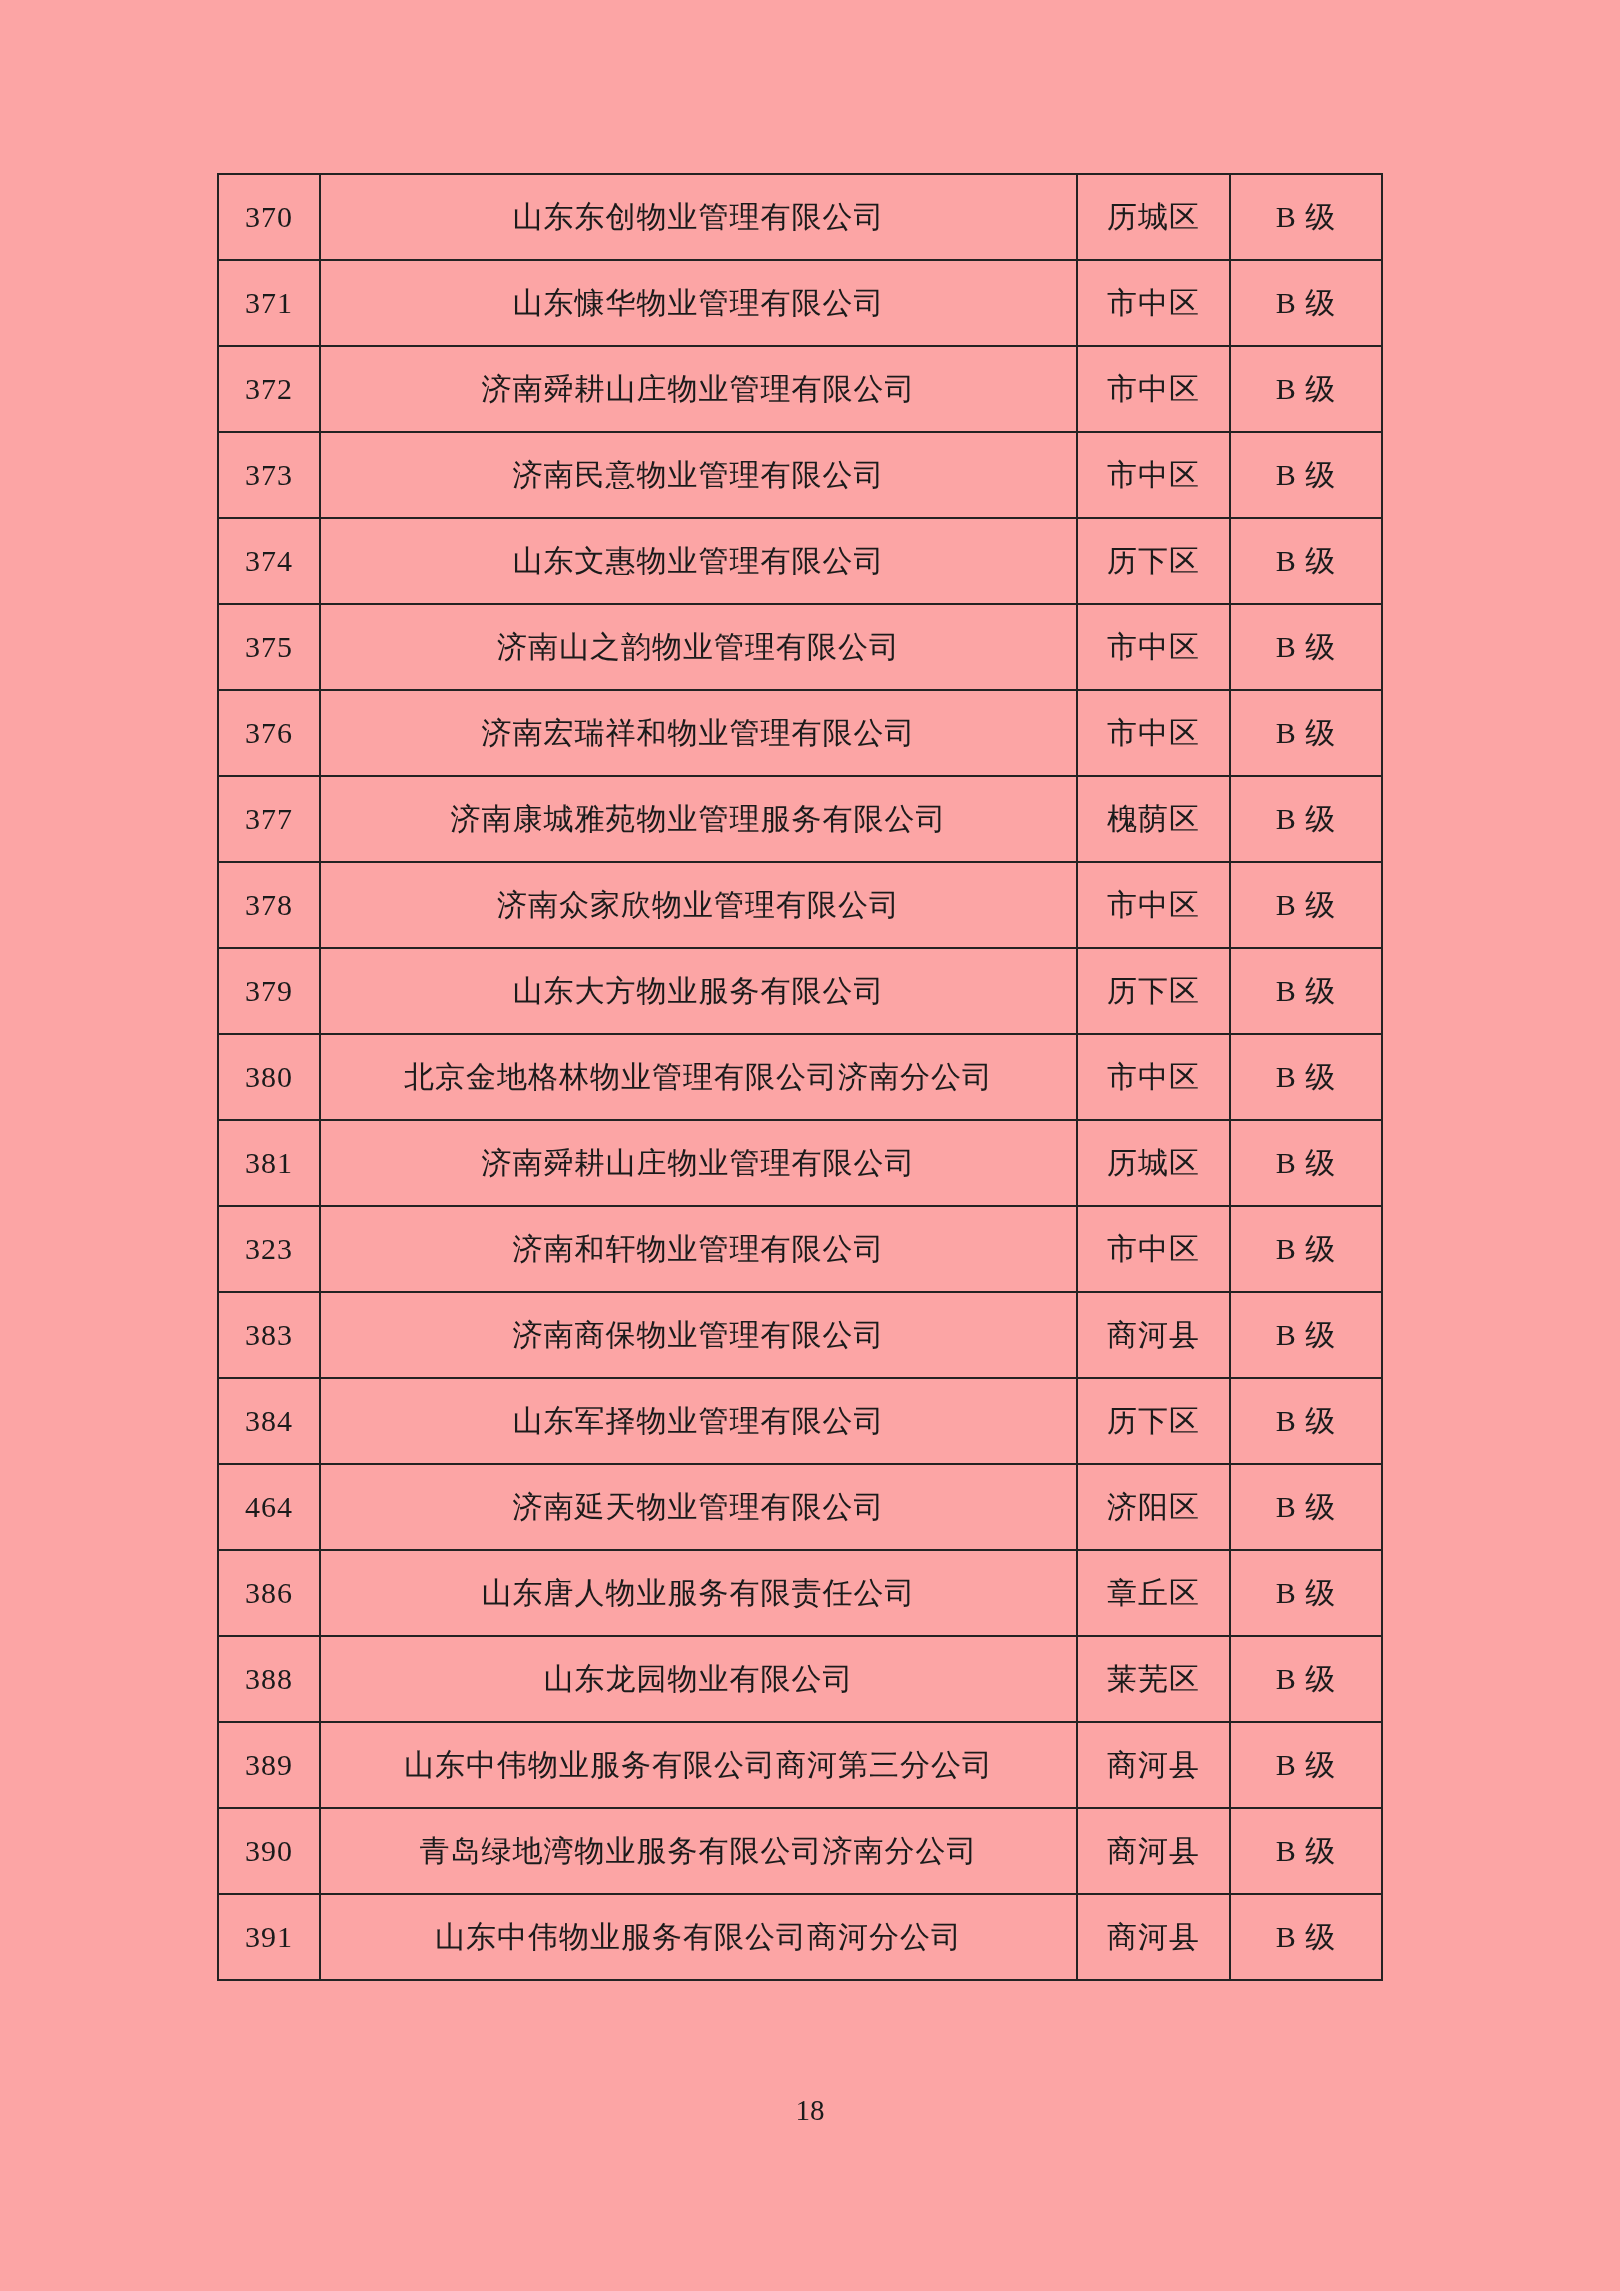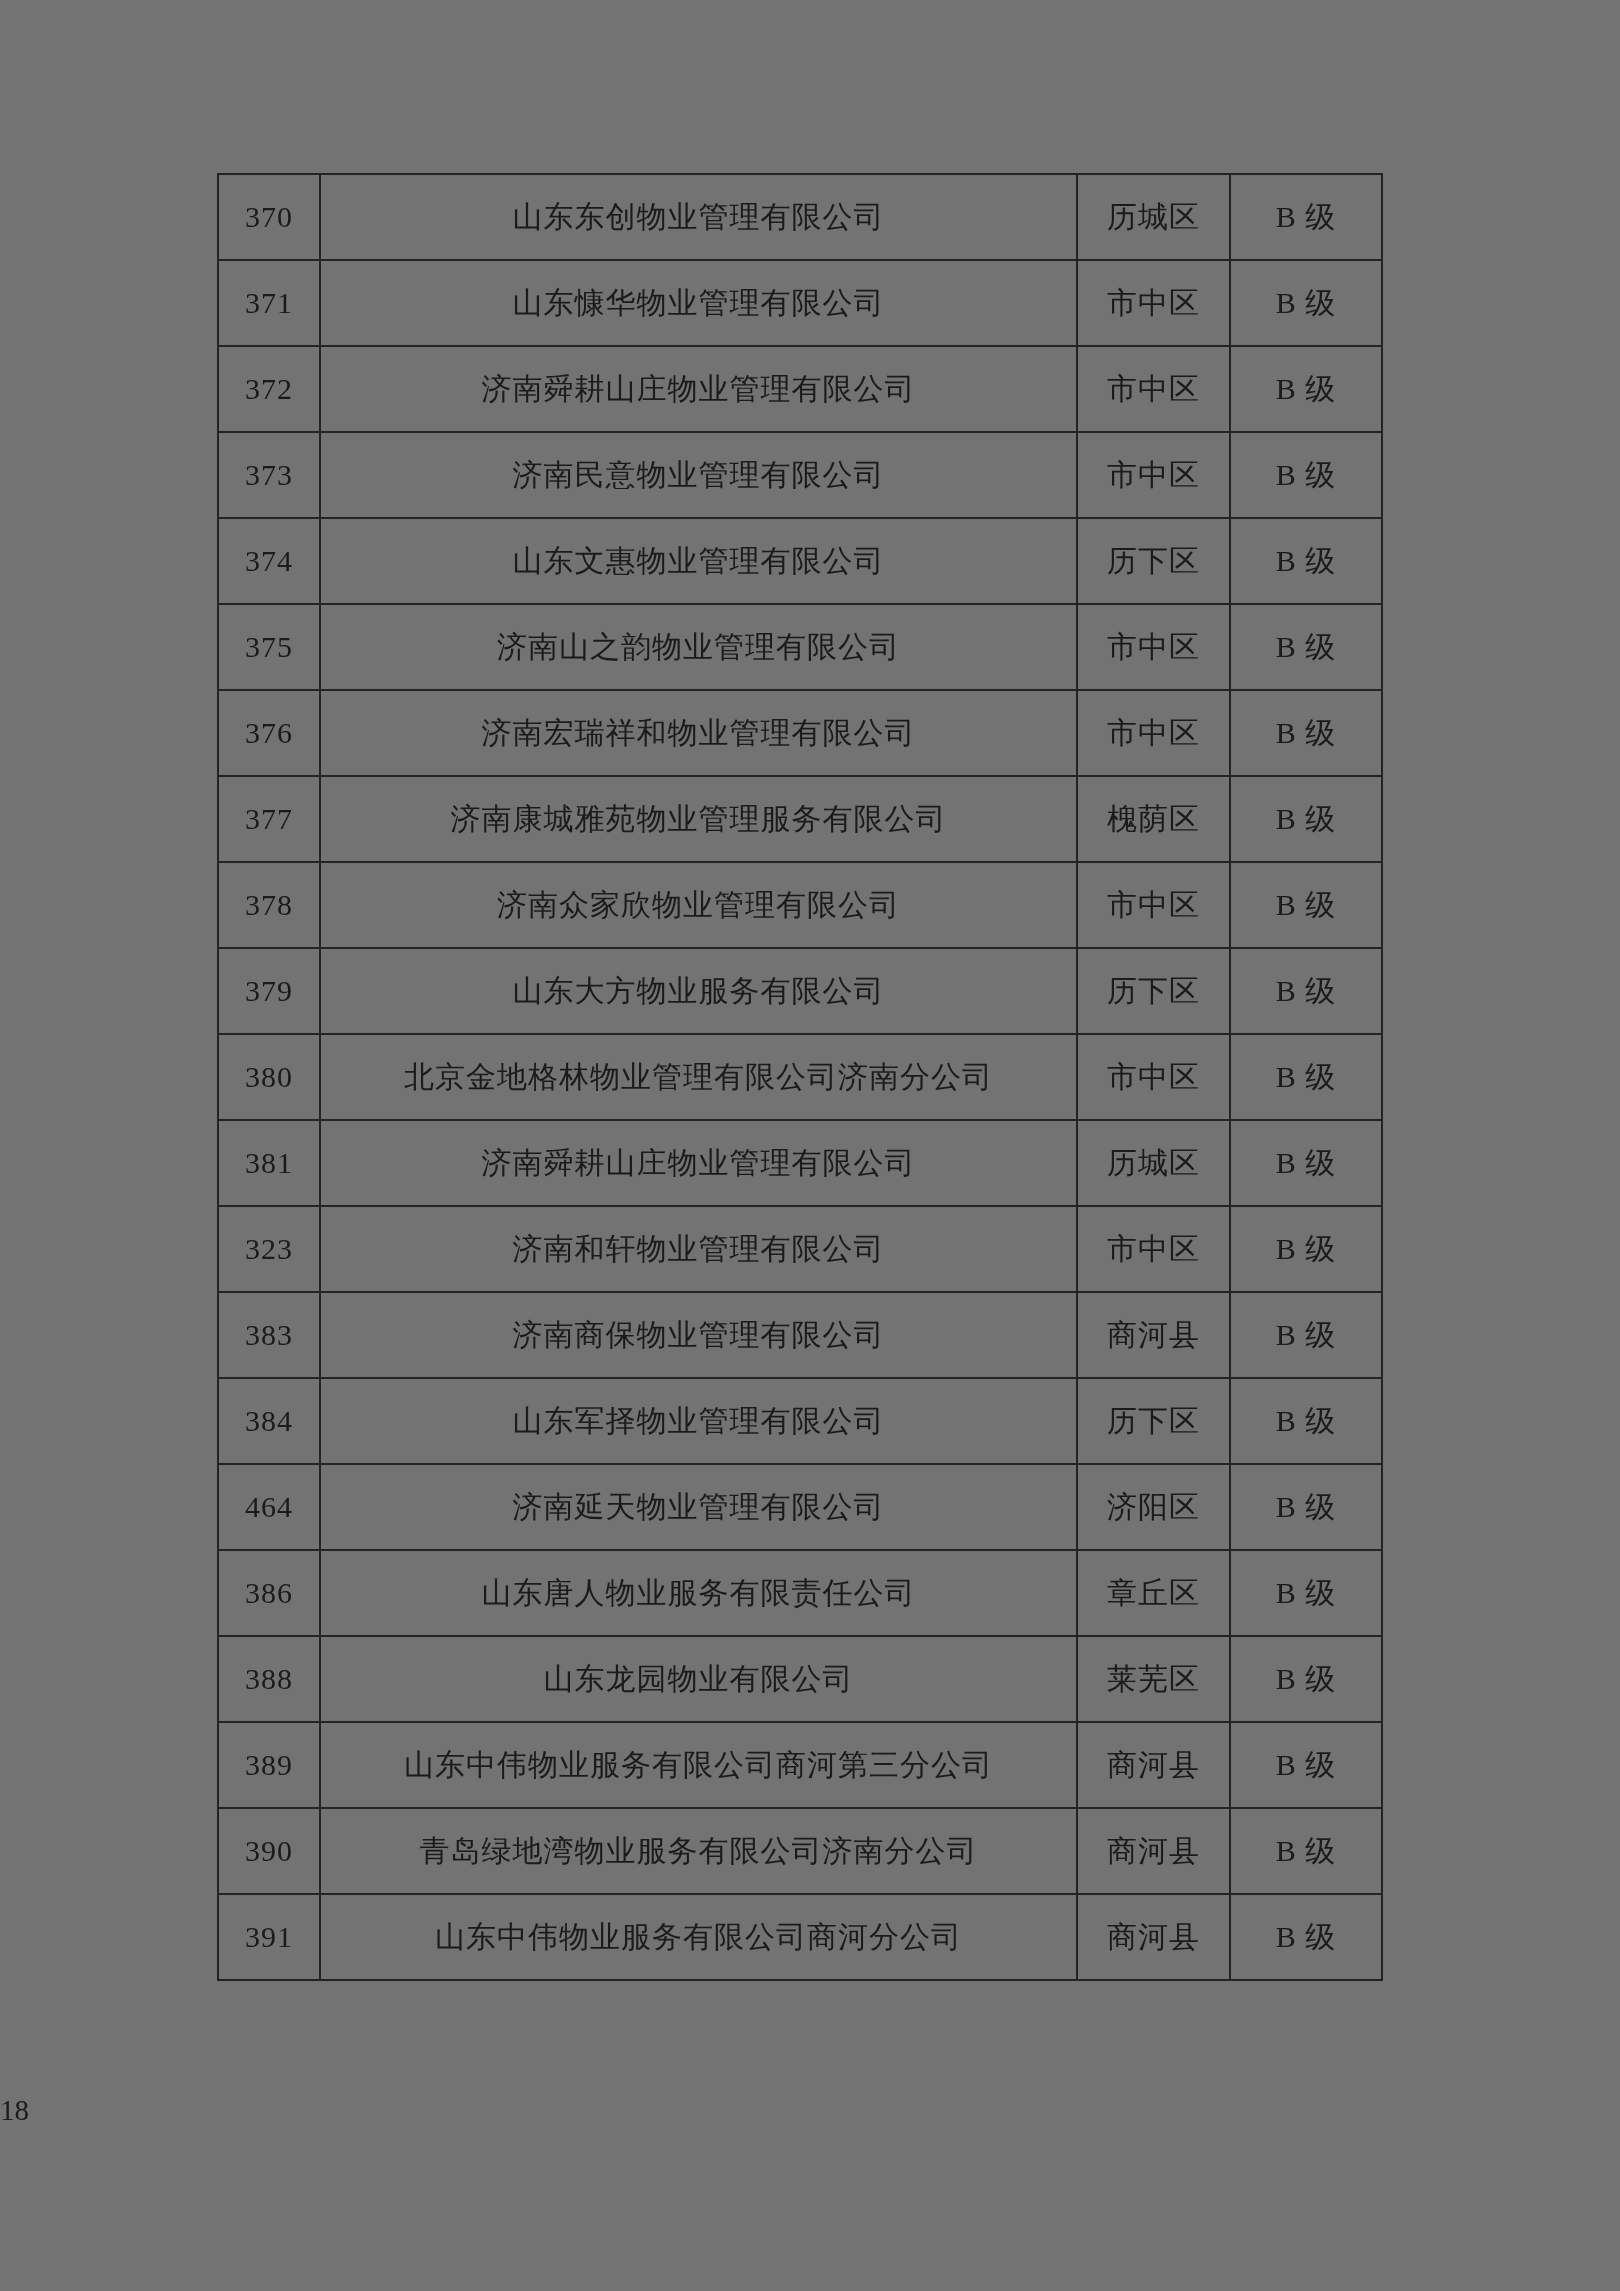--- a/index.html
+++ b/index.html
@@ -5,21 +5,21 @@
   html, body {
     margin: 0;
     padding: 0;
     background: #e8e8e8;
   }
   .sheet {
     position: relative;
     width: 1620px;
     height: 2292px;
     margin: 0 auto;
-    background: #737373;
+    background: #fca5a5;
     overflow: hidden;
     font-family: "Liberation Serif", "DejaVu Serif", serif;
     color: #1b1b1b;
   }
   table.rating-table {
     position: absolute;
     left: 217px;
     top: 173px;
     width: 1163px;
     border-collapse: collapse;
@@ -43,21 +43,21 @@
   td.col-rating {
     font-size: 29px;
     letter-spacing: 0;
     margin-left: 40px;
   }
   .page-number {
     position: absolute;
     left: 0;
     top: 2094px;
     width: 100%;
-    text-align: left;
+    text-align: center;
     font-size: 29px;
     color: #1b1b1b;
   }
 </style>
 </head>
 <body>
 
 <div class="sheet">
 
   <table class="rating-table">

